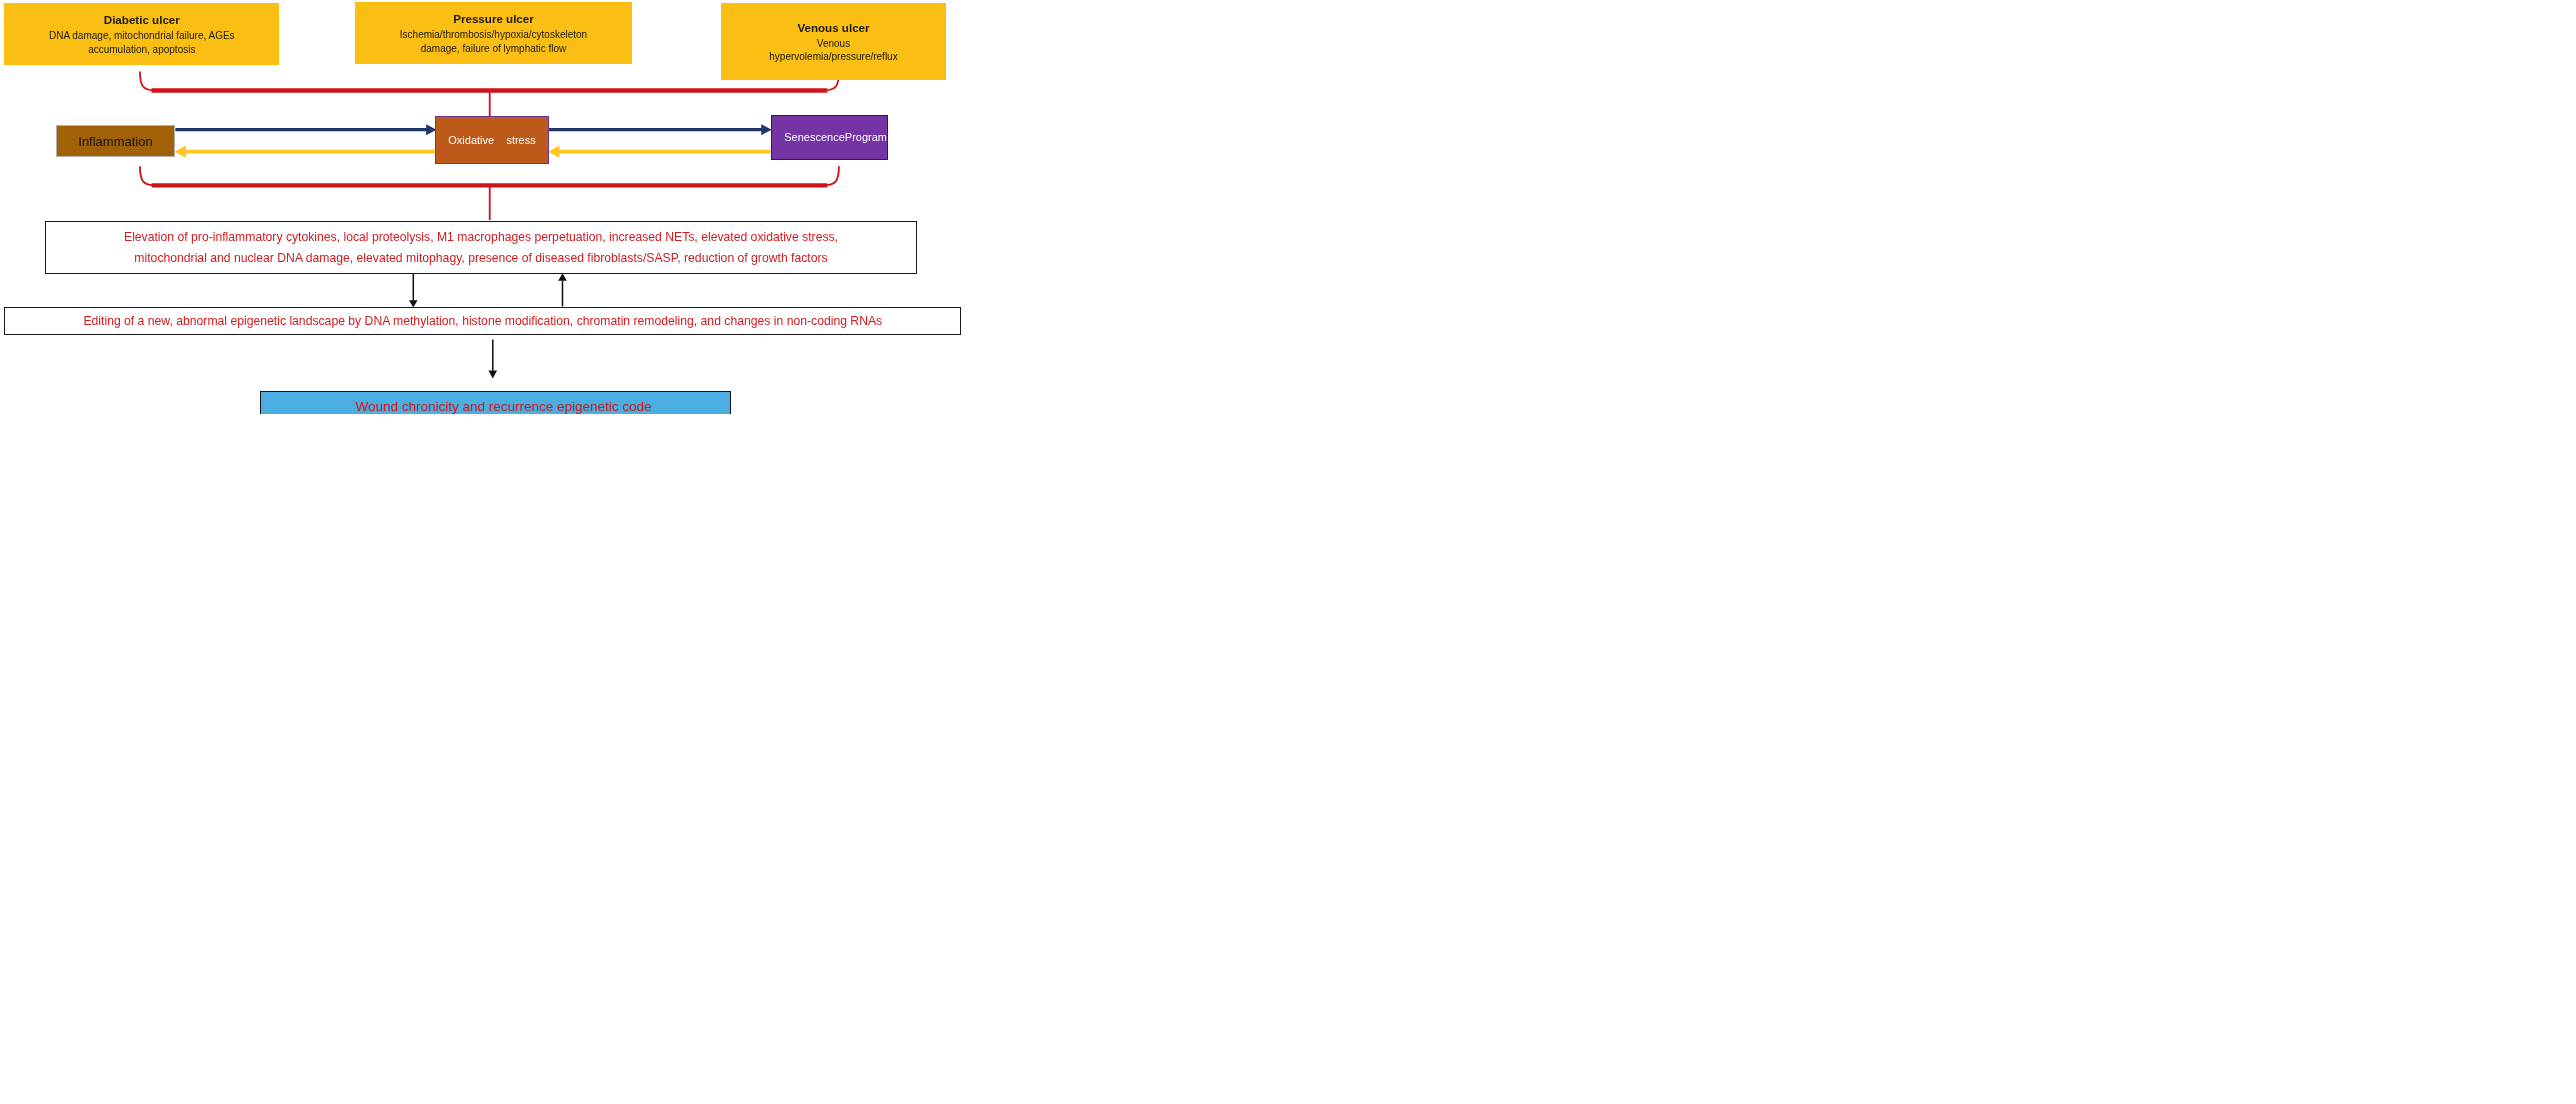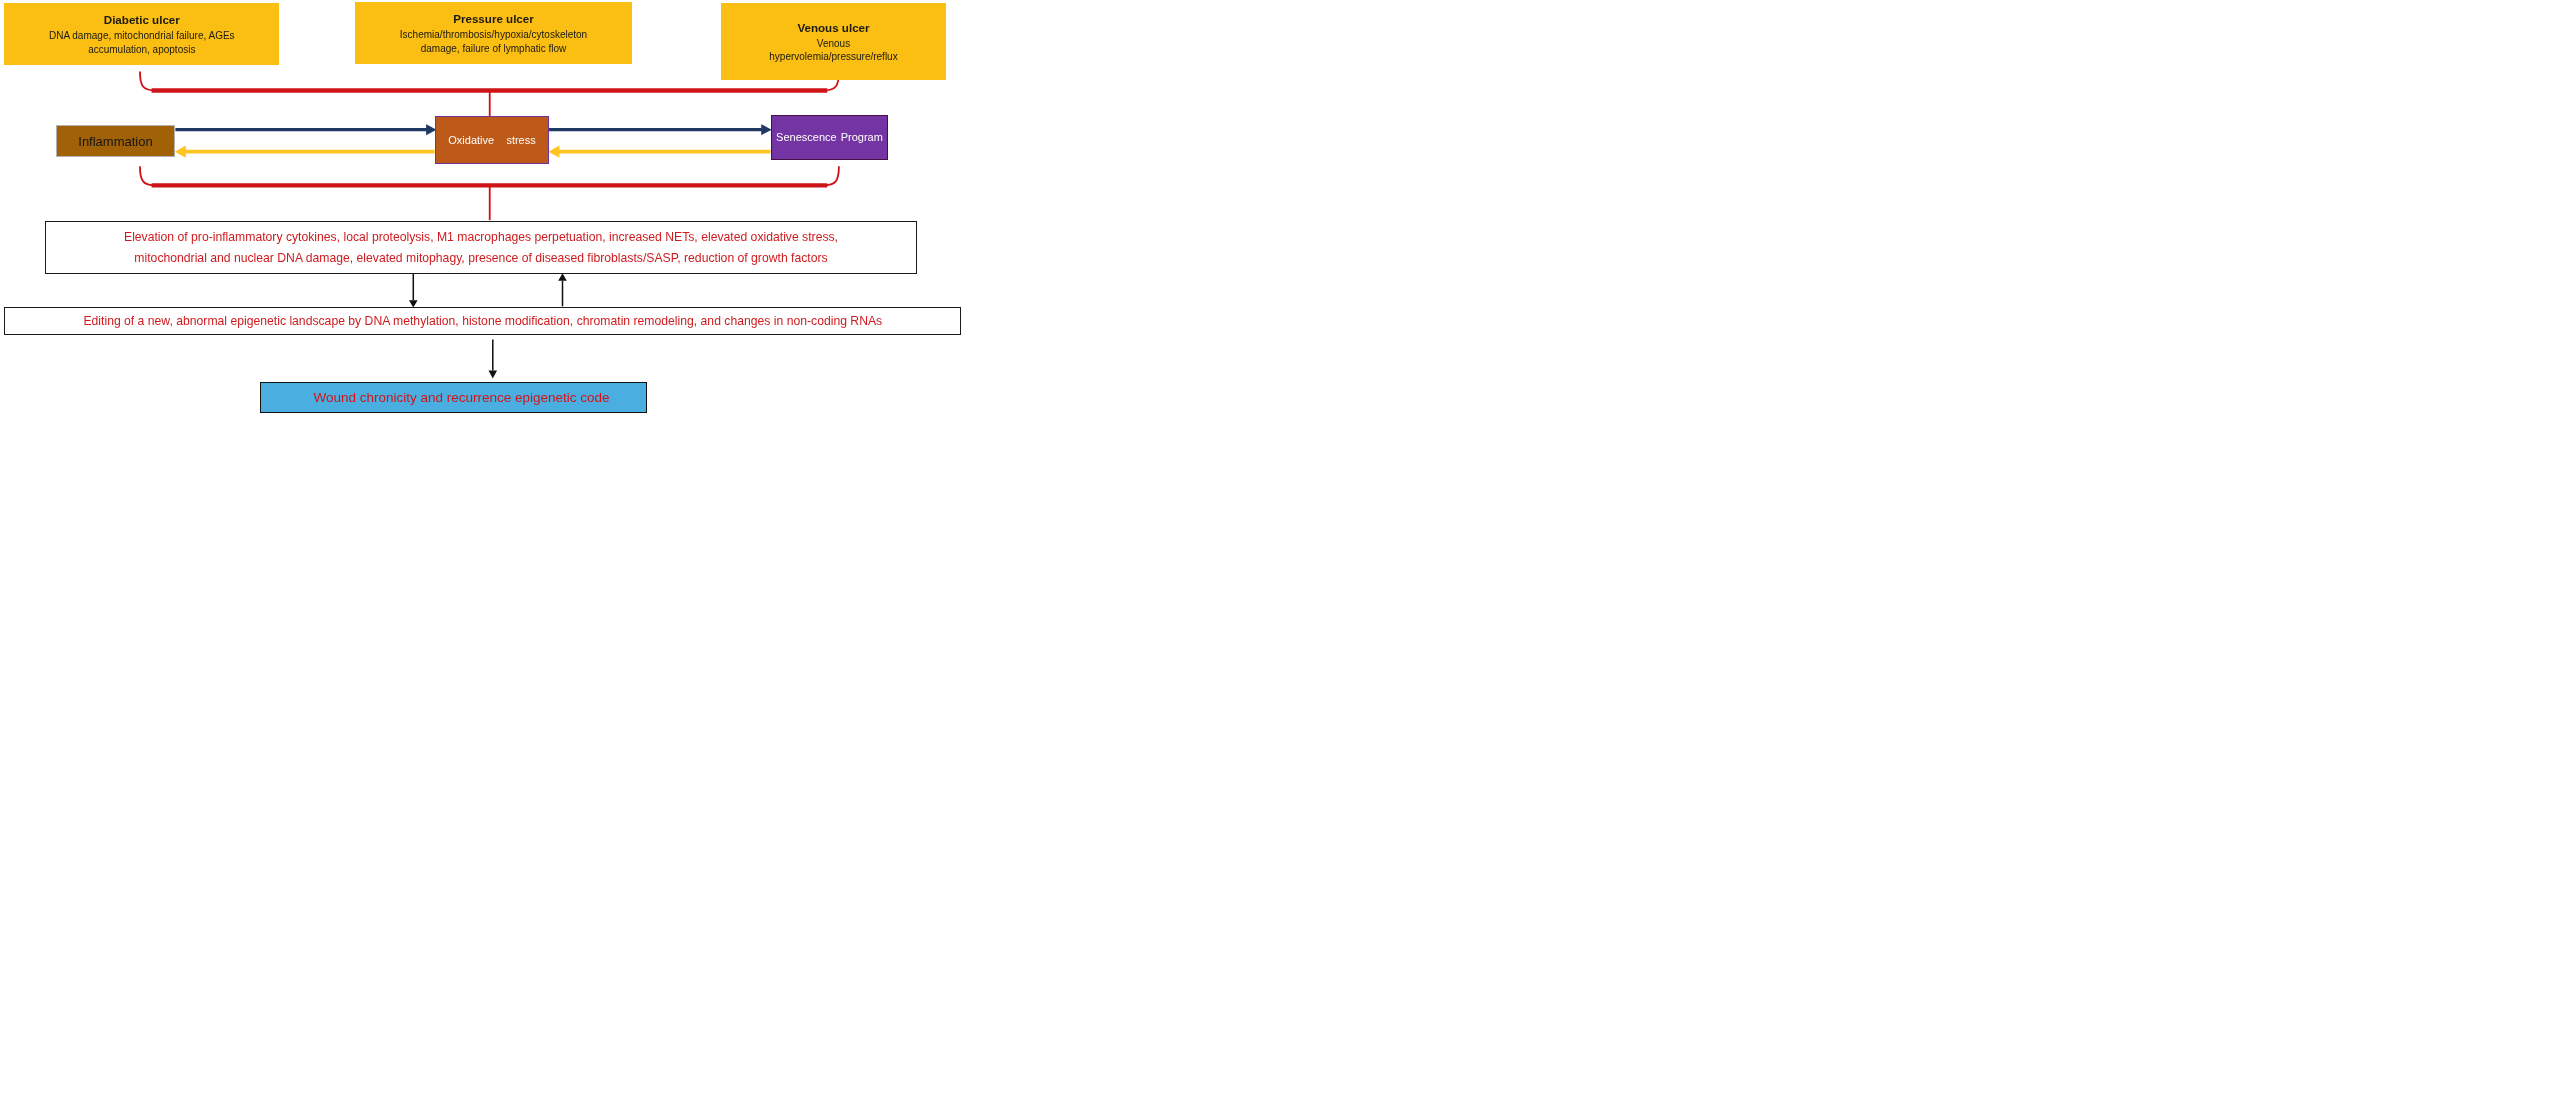--- a/index.html
+++ b/index.html
@@ -124,32 +124,32 @@
 
   <div class="abs gray-box" style="left:56px;top:125px;width:119px;height:32px;">
     <span>Inflammation</span>
   </div>
 
   <div class="abs mid-box orange-box" style="left:435px;top:116px;width:114px;height:48px;">
     <span>Oxidative</span>
     <span>stress</span>
   </div>
 
-  <div class="abs mid-box purple-box" style="left:771px;top:115px;width:117px;height:45px;">
+  <div class="abs mid-box purple-box" style="left:771px;top:115px;width:117px;height:45px;justify-content:flex-end;">
     <span>Senescence</span>
     <span>Program</span>
   </div>
 
   <div class="abs statement statement-1" style="left:45px;top:221px;width:872px;height:53px;">
     <div>Elevation of pro-inflammatory cytokines, local proteolysis, M1 macrophages perpetuation, increased NETs, elevated oxidative stress,</div>
     <div>mitochondrial and nuclear DNA damage, elevated mitophagy, presence of diseased fibroblasts/SASP, reduction of growth factors</div>
   </div>
 
   <div class="abs statement statement-2" style="left:4.3px;top:307px;width:957px;height:27.5px;">
     <div>Editing of a new, abnormal epigenetic landscape by DNA methylation, histone modification, chromatin remodeling, and changes in non-coding RNAs</div>
   </div>
 
-  <div class="abs outcome-box" style="left:260px;top:382px;width:387px;height:31px;padding-left:16px;">
+  <div class="abs outcome-box" style="left:260px;top:391px;width:471px;height:31px;padding-left:16px;">
     <span>Wound chronicity and recurrence epigenetic code</span>
   </div>
 
 </div>
 
 
 </body></html>

